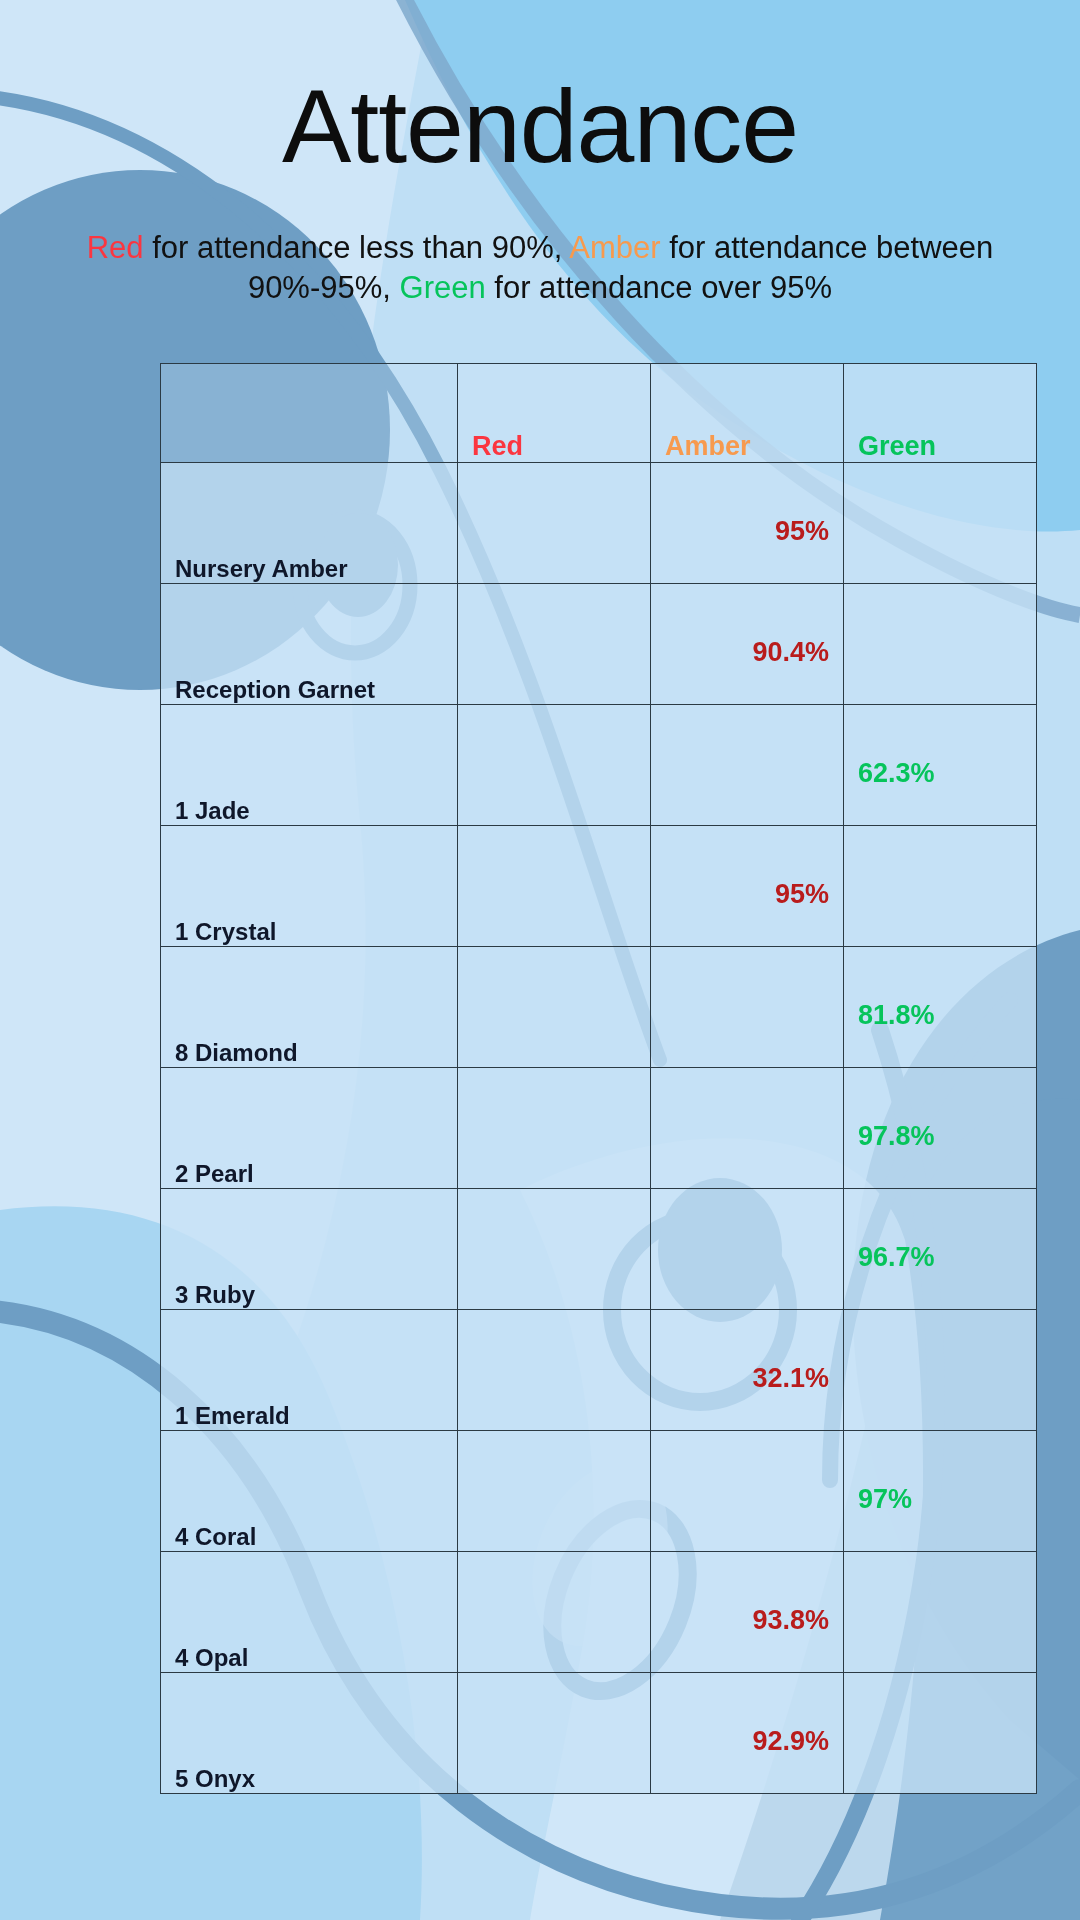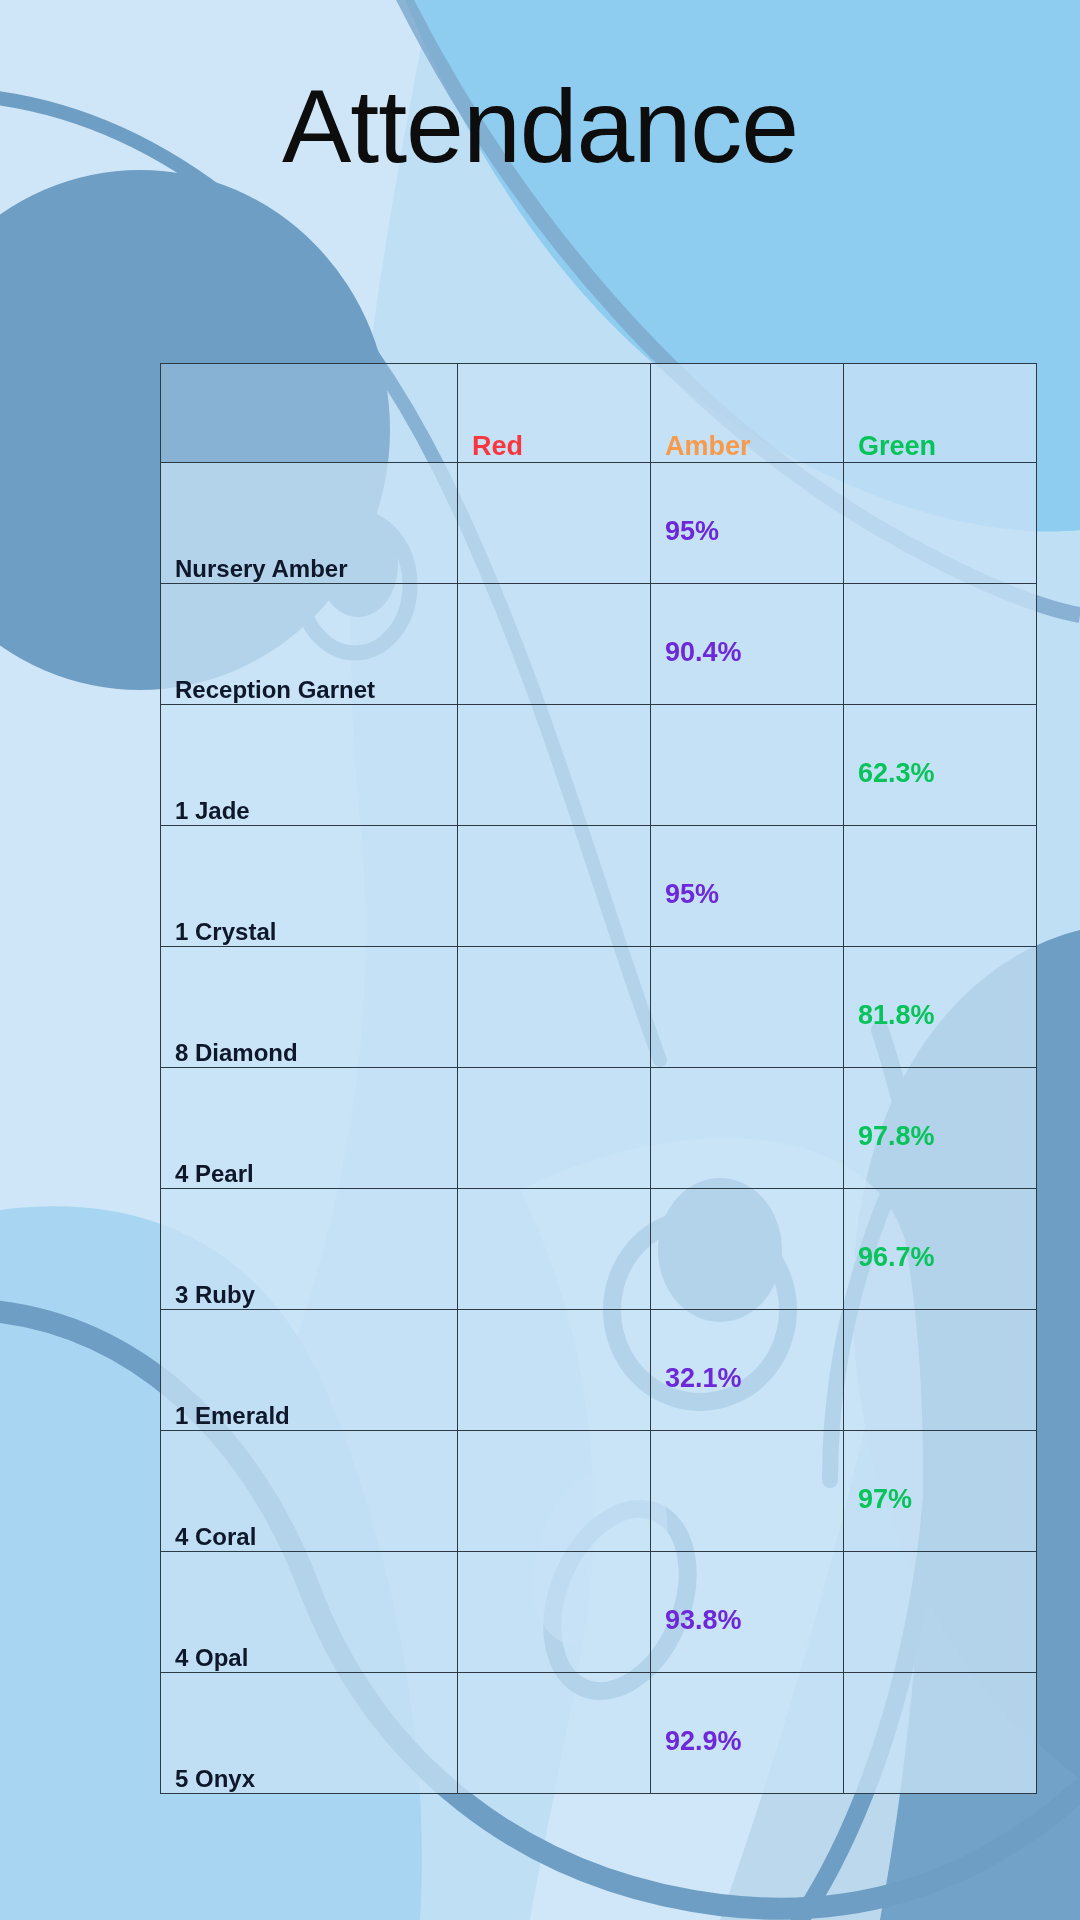--- a/index.html
+++ b/index.html
@@ -105,21 +105,21 @@
     font-weight: bold;
     color: #0f172a;
     line-height: 1.12;
   }
   td.val {
     font-size: 27px;
     font-weight: bold;
     padding-bottom: 36px;
   }
   td.val.red   { color: #fb3640; }
-  td.val.amber { color: #6d28d9; }
+  td.val.amber { color: #b91c1c; text-align: right; }
   td.val.green { color: #06c45b; }
 </style>
 </head>
 <body>
 
 <svg id="bg-layer" viewBox="0 0 1080 1920" preserveAspectRatio="none">
   <rect x="0" y="0" width="1080" height="1920" fill="#bfdff5"></rect>
 
   <path d="M0,0 L430,0 C380,260 330,520 360,820 C390,1120 300,1420 120,1700 L0,1860 Z" fill="#cfe6f8"></path>
 
@@ -150,20 +150,23 @@
   <ellipse cx="720" cy="1250" rx="62" ry="72" fill="#6e9ec4"></ellipse>
 
   <ellipse cx="620" cy="1600" rx="62" ry="95" transform="rotate(22 620 1600)" fill="none" stroke="#6e9ec4" stroke-width="18"></ellipse>
   <ellipse cx="600" cy="1555" rx="62" ry="95" transform="rotate(22 600 1555)" fill="#cfe6f8" opacity="0.55"></ellipse>
 </svg>
 
 <div id="content">
 
   <h1 class="page-title">Attendance</h1>
 
+  <div class="page-subtitle">
+    <span class="kw-red">Red</span><span> for attendance less than 90%, </span><span class="kw-amber">Amber</span><span> for attendance between 90%-95%, </span><span class="kw-green">Green</span><span> for attendance over 95%</span>
+  </div>
 
   <table class="attendance-table">
     <thead>
       <tr>
         <th class="col-label"></th>
         <th class="col-val hdr-red">Red</th>
         <th class="col-val hdr-amber">Amber</th>
         <th class="col-val hdr-green">Green</th>
       </tr>
     </thead>
@@ -192,21 +195,21 @@
           <td class="val col-val amber">95%</td>
           <td class="val col-val green"></td>
         </tr>
         <tr>
           <td class="row-label col-label">8 Diamond</td>
           <td class="val col-val red"></td>
           <td class="val col-val amber"></td>
           <td class="val col-val green">81.8%</td>
         </tr>
         <tr>
-          <td class="row-label col-label">4 Pearl</td>
+          <td class="row-label col-label">2 Pearl</td>
           <td class="val col-val red"></td>
           <td class="val col-val amber"></td>
           <td class="val col-val green">97.8%</td>
         </tr>
         <tr>
           <td class="row-label col-label">3 Ruby</td>
           <td class="val col-val red"></td>
           <td class="val col-val amber"></td>
           <td class="val col-val green">96.7%</td>
         </tr>

